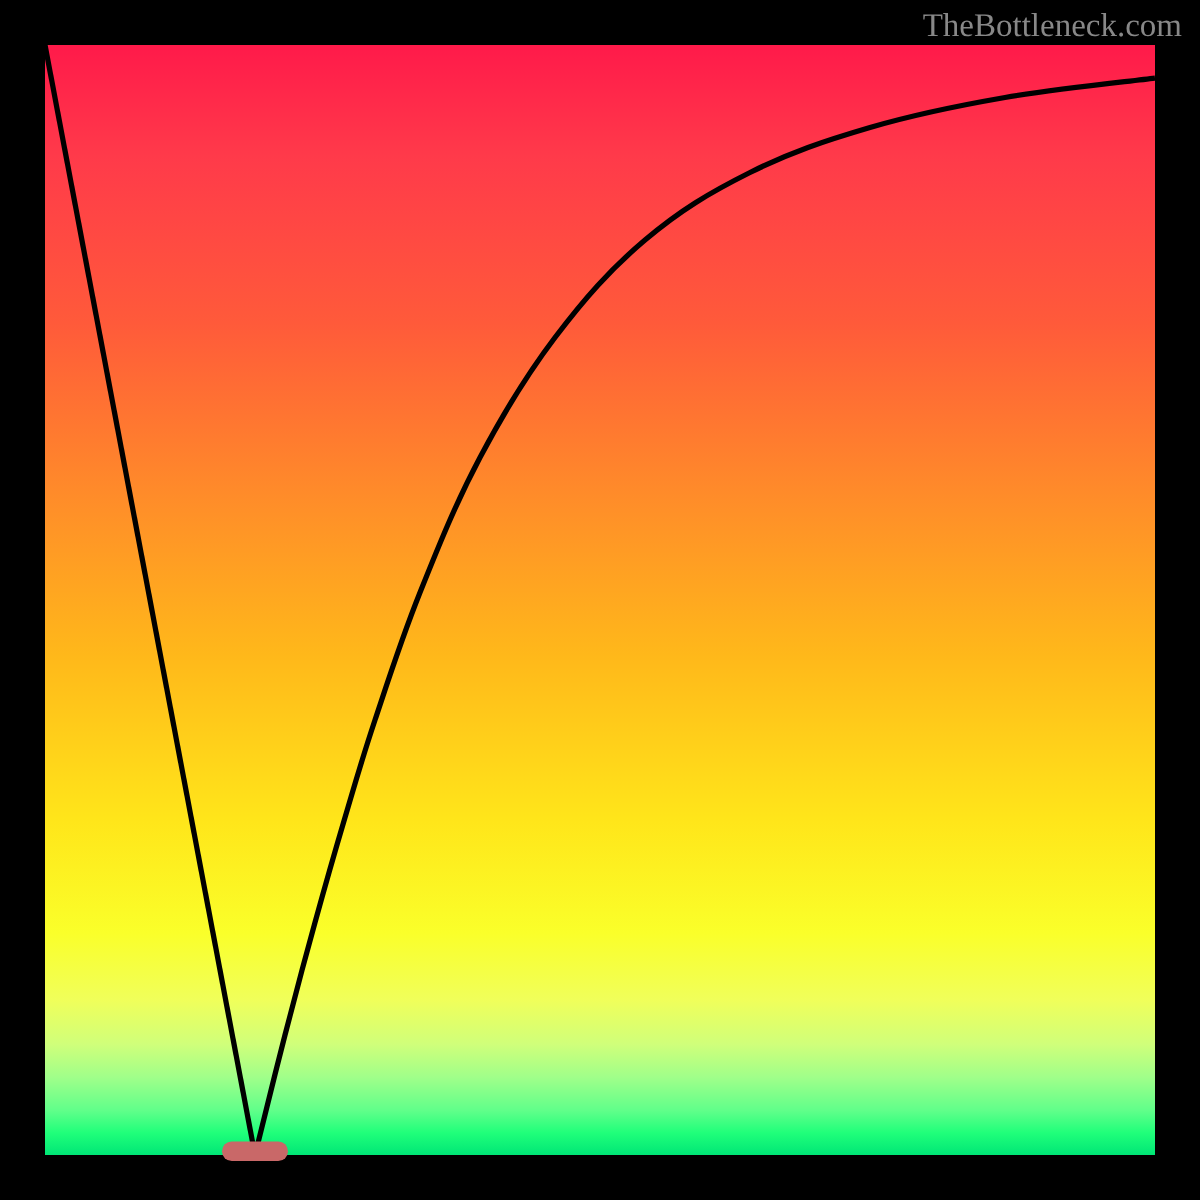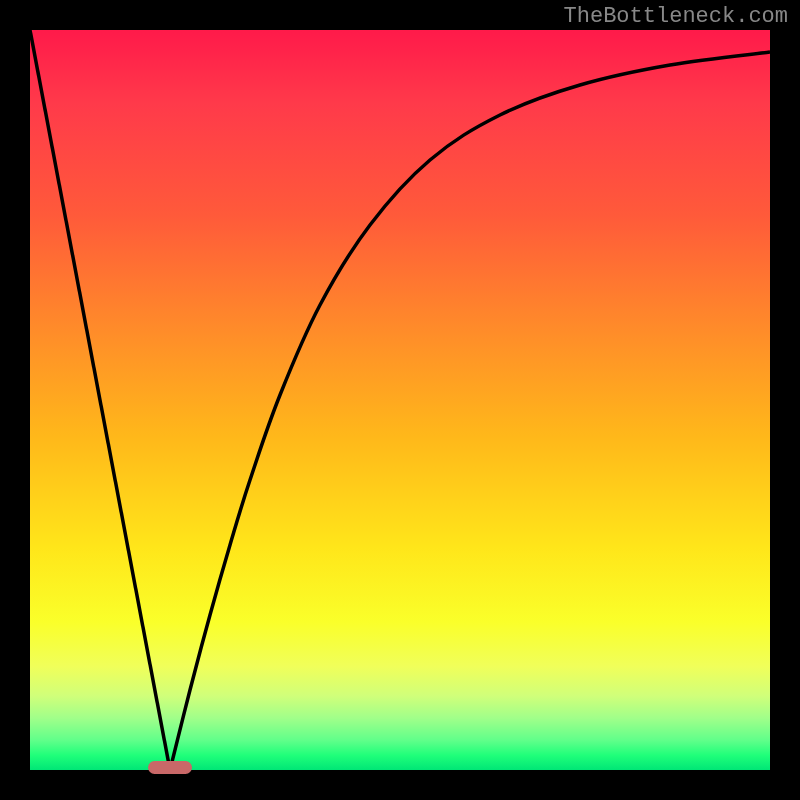--- a/index.html
+++ b/index.html
@@ -12,21 +12,21 @@
       height: 800px;
       background: #000;
       position: relative;
       overflow: hidden;
     }
     .watermark {
       position: absolute;
       top: 4px;
       right: 12px;
       color: #888;
-      font-family: Liberation Mono, monospace;
+      font-family: Liberation Serif, serif;
       font-size: 22px;
       z-index: 10;
     }
     .plot-area {
       position: absolute;
       top: 30px;
       left: 30px;
       width: 740px;
       height: 740px;
       background: linear-gradient(to bottom,

